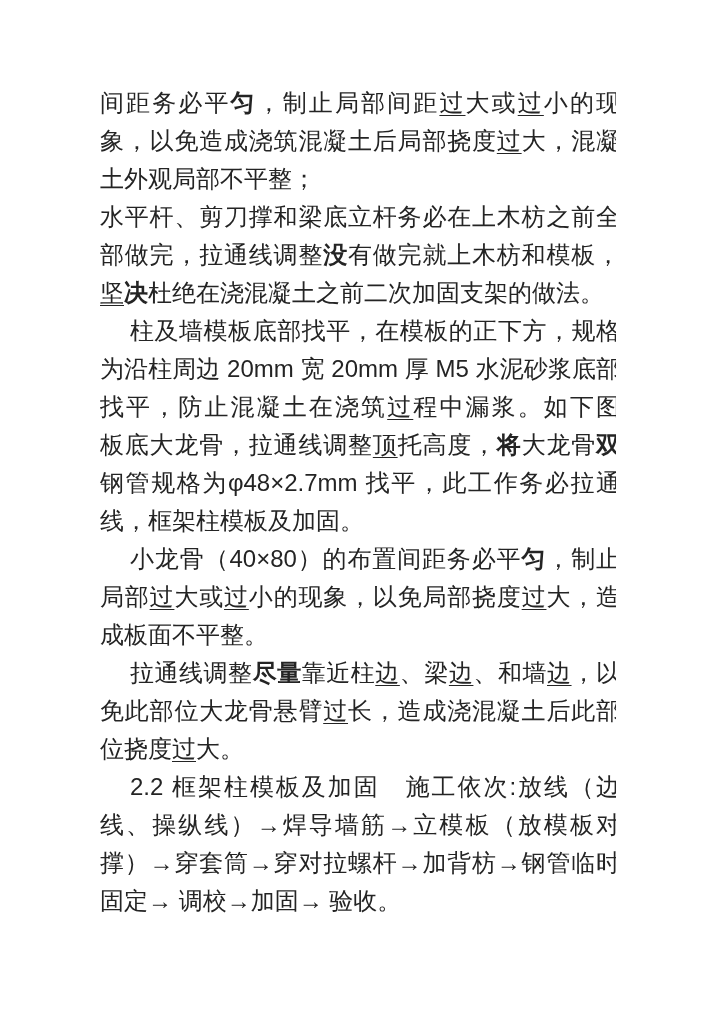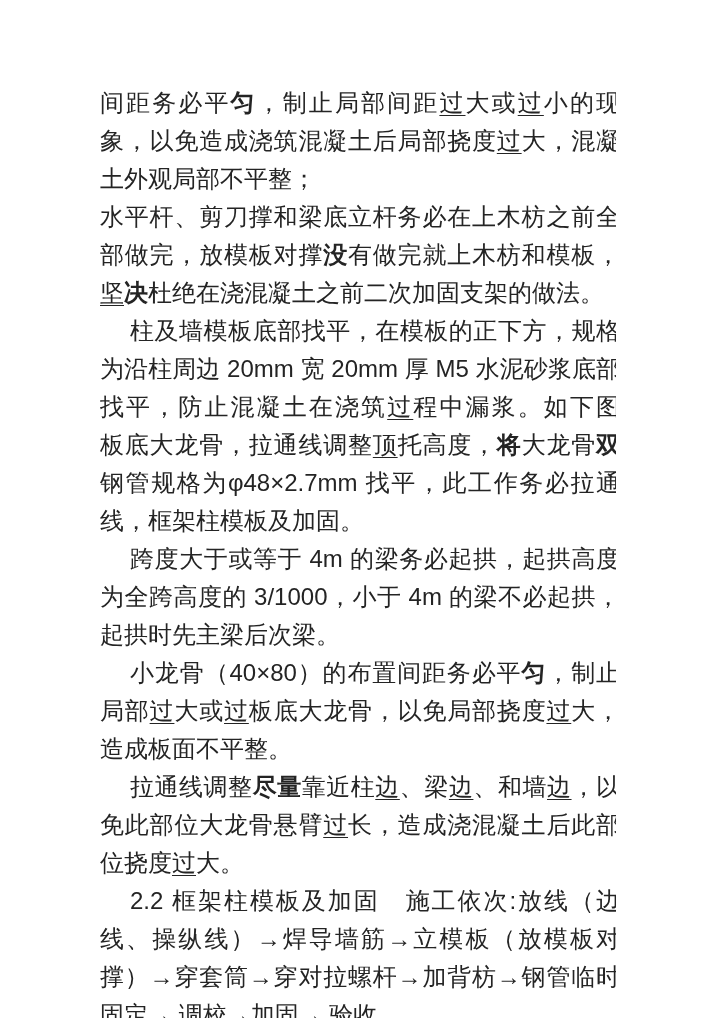--- a/index.html
+++ b/index.html
@@ -42,20 +42,19 @@
     text-decoration-thickness: 1px;
     text-underline-offset: 4px;
   }
 </style>
 </head>
 <body>
 
 <div class="page">
   <div class="doc-body" style="color: rgb(36, 36, 36);">
       <p class="para"><span>间距务必平</span><span class="seg-bold">匀</span><span>，制止局部间距</span><span class="seg-underline">过</span><span>大或</span><span class="seg-underline">过</span><span>小的现象，以免造成浇筑混凝土后局部挠度</span><span class="seg-underline">过</span><span>大，混凝土外观局部不平整；</span></p>
-      <p class="para"><span>水平杆、剪刀撑和梁底立杆务必在上木枋之前全部做完，放模板对撑</span><span class="seg-bold">没</span><span>有做完就上木枋和模板，</span><span class="seg-underline">坚</span><span class="seg-bold">决</span><span>杜绝在浇混凝土之前二次加固支架的做法。</span></p>
+      <p class="para"><span>水平杆、剪刀撑和梁底立杆务必在上木枋之前全部做完，拉通线调整</span><span class="seg-bold">没</span><span>有做完就上木枋和模板，</span><span class="seg-underline">坚</span><span class="seg-bold">决</span><span>杜绝在浇混凝土之前二次加固支架的做法。</span></p>
       <p class="para indent"><span>柱及墙模板底部找平，在模板的正下方，规格为沿柱周边 20mm 宽 20mm 厚 M5 水泥砂浆底部找平，防止混凝土在浇筑</span><span class="seg-underline">过</span><span>程中漏浆。如下图　 板底大龙骨，拉通线调整</span><span class="seg-underline">顶</span><span>托高度，</span><span class="seg-bold">将</span><span>大龙骨</span><span class="seg-bold">双</span><span>钢管规格为φ48×2.7mm 找平，此工作务必拉通线，框架柱模板及加固。</span></p>
-      <p class="para indent"><span>跨度大于或等于 4m 的梁务必起拱，起拱高度为全跨高度的 3/1000，小于 4m 的梁不必起拱，起拱时先主梁后次梁。</span></p>
-      <p class="para indent"><span>小龙骨（40×80）的布置间距务必平</span><span class="seg-bold">匀</span><span>，制止局部</span><span class="seg-underline">过</span><span>大或</span><span class="seg-underline">过</span><span>板底大龙骨，以免局部挠度</span><span class="seg-underline">过</span><span>大，造成板面不平整。</span></p>
+      <p class="para indent"><span>小龙骨（40×80）的布置间距务必平</span><span class="seg-bold">匀</span><span>，制止局部</span><span class="seg-underline">过</span><span>大或</span><span class="seg-underline">过</span><span>小的现象，以免局部挠度</span><span class="seg-underline">过</span><span>大，造成板面不平整。</span></p>
       <p class="para indent"><span>拉通线调整</span><span class="seg-bold">尽量</span><span>靠近柱</span><span class="seg-underline">边</span><span>、梁</span><span class="seg-underline">边</span><span>、和墙</span><span class="seg-underline">边</span><span>，以免此部位大龙骨悬臂</span><span class="seg-underline">过</span><span>长，造成浇混凝土后此部位挠度</span><span class="seg-underline">过</span><span>大。</span></p>
       <p class="para indent"><span>2.2 框架柱模板及加固　施工依次:放线（边线、操纵线）→焊导墙筋→立模板（放模板对撑）→穿套筒→穿对拉螺杆→加背枋→钢管临时固定→ 调校→加固→ 验收。</span></p>
     </div>
 </div>
 
 </body></html>

